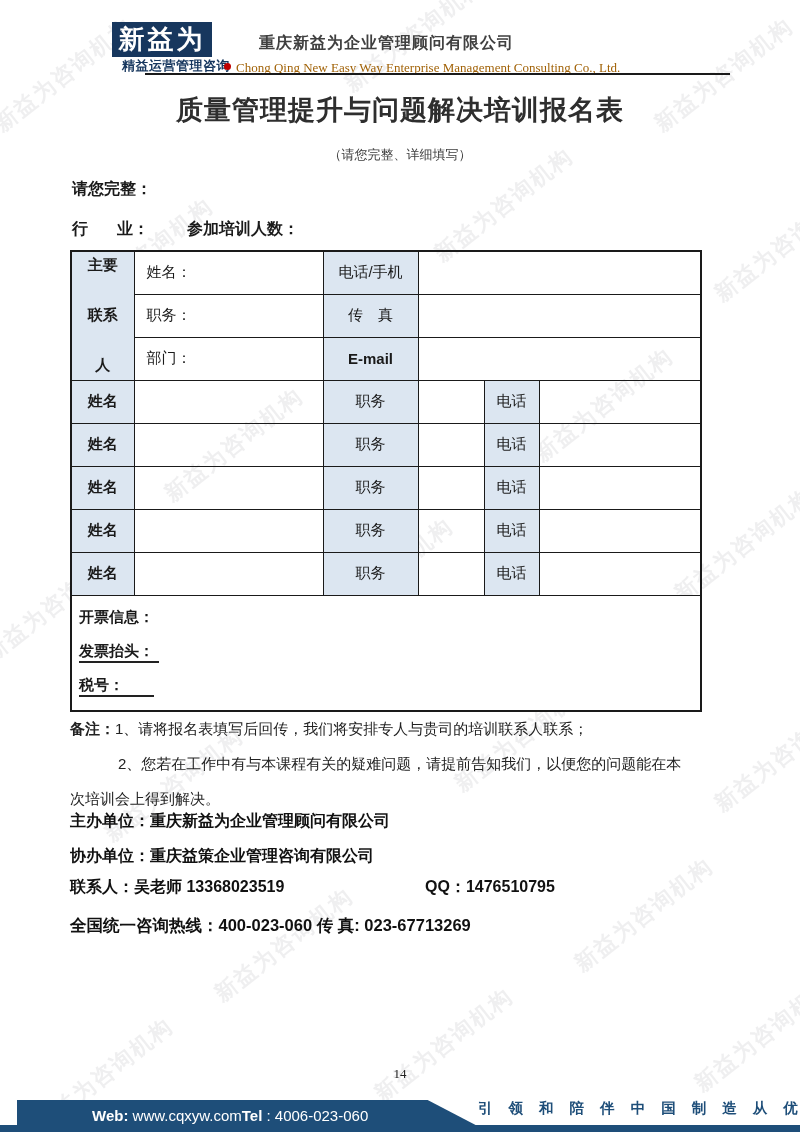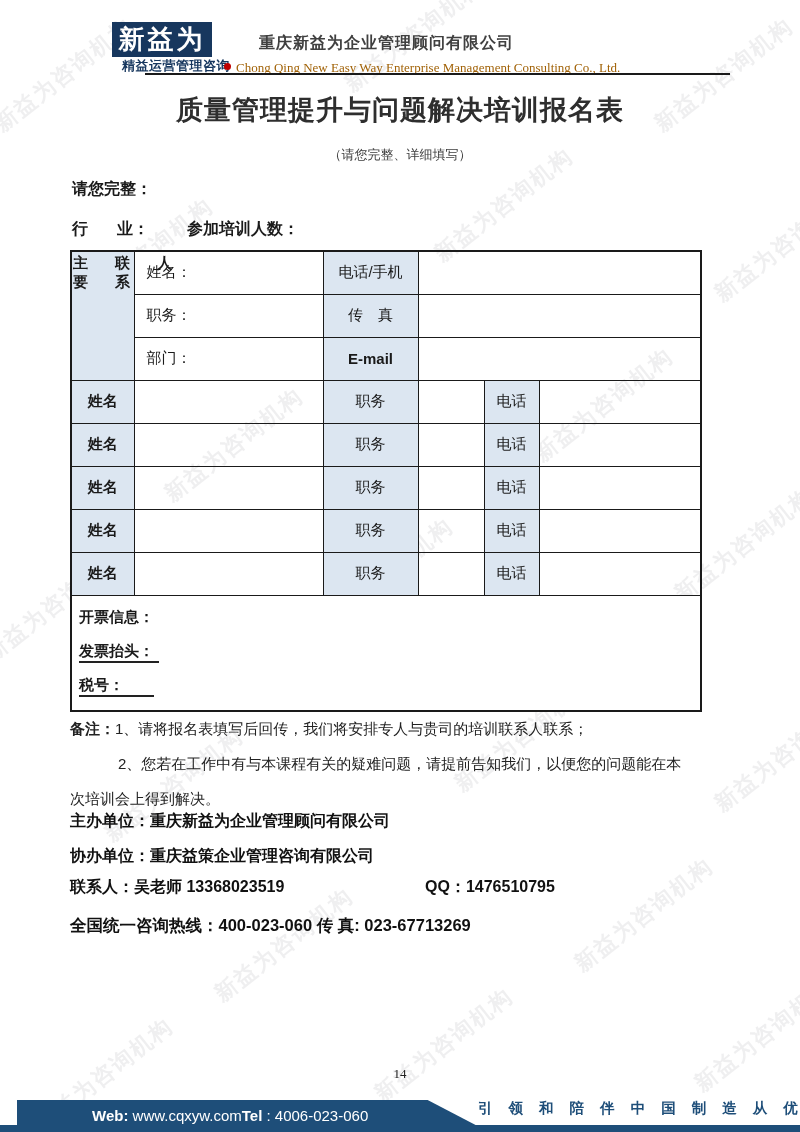--- a/index.html
+++ b/index.html
@@ -41,21 +41,21 @@
   .ind-part{position:absolute;left:115px;top:0;white-space:nowrap;}
 
   
   table.reg{position:absolute;left:70px;top:250px;width:630px;border-collapse:collapse;
     table-layout:fixed;font-size:15px;}
   table.reg,table.reg td{border:1px solid #1a1a1a;}
   table.reg{border:2px solid #1a1a1a;}
   td.blue{background:#dce6f1;text-align:center;}
   td.bold{font-weight:bold;}
   td.lbl{padding-left:12px;background:#fff;}
-  .mc-cell{display:flex;justify-content:space-around;height:123px;
+  .mc-cell{display:flex;flex-direction:column;justify-content:space-around;height:123px;
     font-weight:bold;text-align:center;gap:27px;}
   td.billing-cell{padding:12px 0 0 7px;vertical-align:top;background:#fff;}
   .bill-line{font-weight:bold;font-size:15px;margin-bottom:15px;}
   .ul1{border-bottom:2px solid #222;padding-right:5px;padding-bottom:2px;}
   .ul2{border-bottom:2px solid #222;padding-right:30px;padding-bottom:2px;}
 
   
   .notes{position:absolute;left:70px;top:711px;width:670px;font-size:15px;line-height:35px;color:#222;}
   .notes .lbl-b{font-weight:bold;}
   .notes .indent{padding-left:48px;}

